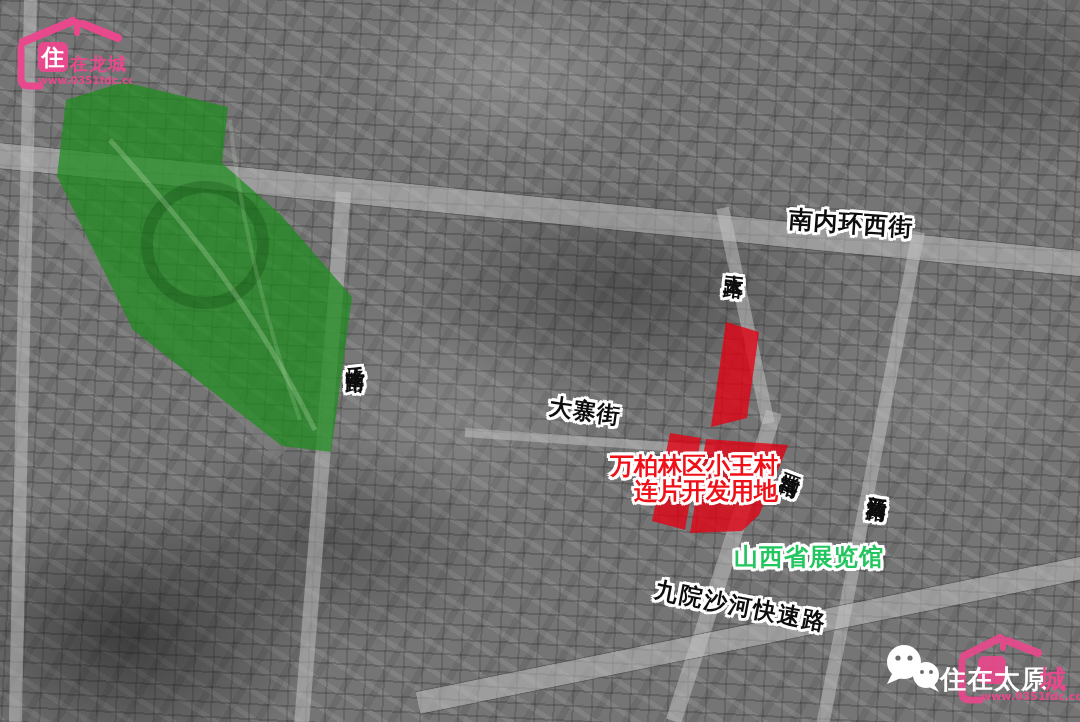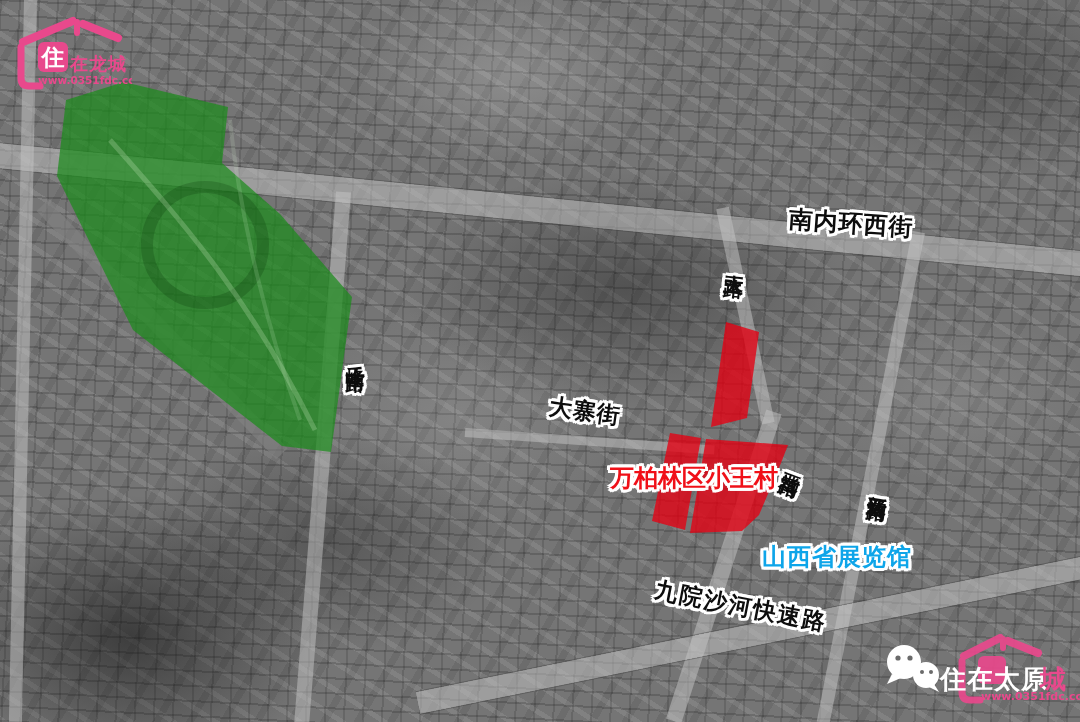--- a/index.html
+++ b/index.html
@@ -50,21 +50,21 @@
   .vert{writing-mode:vertical-rl;text-orientation:upright;}
   .lbl-park{left:222px;top:293px;font-size:31px;letter-spacing:3px;transform:translate(-50%,-50%);}
   .lbl-qianfeng{left:356px;top:356px;font-size:19px;letter-spacing:3px;transform:translate(-50%,-50%) rotate(2deg);}
   .lbl-nanneihuan{left:851px;top:224px;font-size:24px;letter-spacing:1px;transform:translate(-50%,-50%) rotate(4deg);}
   .lbl-dawang{left:736px;top:262px;font-size:20px;letter-spacing:2px;transform:translate(-50%,-50%) rotate(6deg);}
   .lbl-dazhai{left:585px;top:411px;font-size:23px;letter-spacing:1px;transform:translate(-50%,-50%) rotate(8deg);}
   .lbl-jinci{left:798px;top:462px;font-size:20px;letter-spacing:2px;transform:translate(-50%,-50%) rotate(20deg);}
   .lbl-xinjinci{left:880px;top:484px;font-size:20px;letter-spacing:2px;transform:translate(-50%,-50%) rotate(8deg);}
   .lbl-jiuyuan{left:741px;top:606px;font-size:23px;letter-spacing:2px;transform:translate(-50%,-50%) rotate(11deg);}
   .lbl-dev{left:694px;top:479px;font-size:24px;color:#f01018;text-align:right;transform:translate(-50%,-50%);}
-  .lbl-expo{left:809px;top:558px;font-size:24px;color:#0ea5e9;letter-spacing:1px;transform:translate(-50%,-50%);margin-left:28px;}
+  .lbl-expo{left:809px;top:558px;font-size:24px;color:#22c55e;letter-spacing:1px;transform:translate(-50%,-50%);}
   
   .wm{position:absolute;}
   .wm-top{left:12px;top:14px;}
   .wm-bottom{left:880px;top:622px;}
   svg text{font-family:"DejaVu Sans",sans-serif;}
 </style>
 </head>
 <body>
 
 <div class="stage">
@@ -101,20 +101,21 @@
   <div class="lbl lbl-dazhai">大寨街</div>
 
   <div class="lbl vert lbl-jinci">晋祠路</div>
 
   <div class="lbl vert lbl-xinjinci">新晋祠路</div>
 
   <div class="lbl lbl-jiuyuan">九院沙河快速路</div>
 
   <div class="lbl lbl-dev">
     <span>万柏林区小王村</span><br>
+    <span>连片开发用地</span>
   </div>
 
   <div class="lbl lbl-expo">山西省展览馆</div>
 
   <div class="wm wm-top">
     <svg width="120" height="82" viewBox="0 0 120 82">
       <g stroke="#e8498c" stroke-linecap="round" fill="none">
         <path d="M11,28 L61,7" stroke-width="8"></path>
         <path d="M65,8 L65,19" stroke-width="6"></path>
         <path d="M71,10 L106,24" stroke-width="8"></path>

